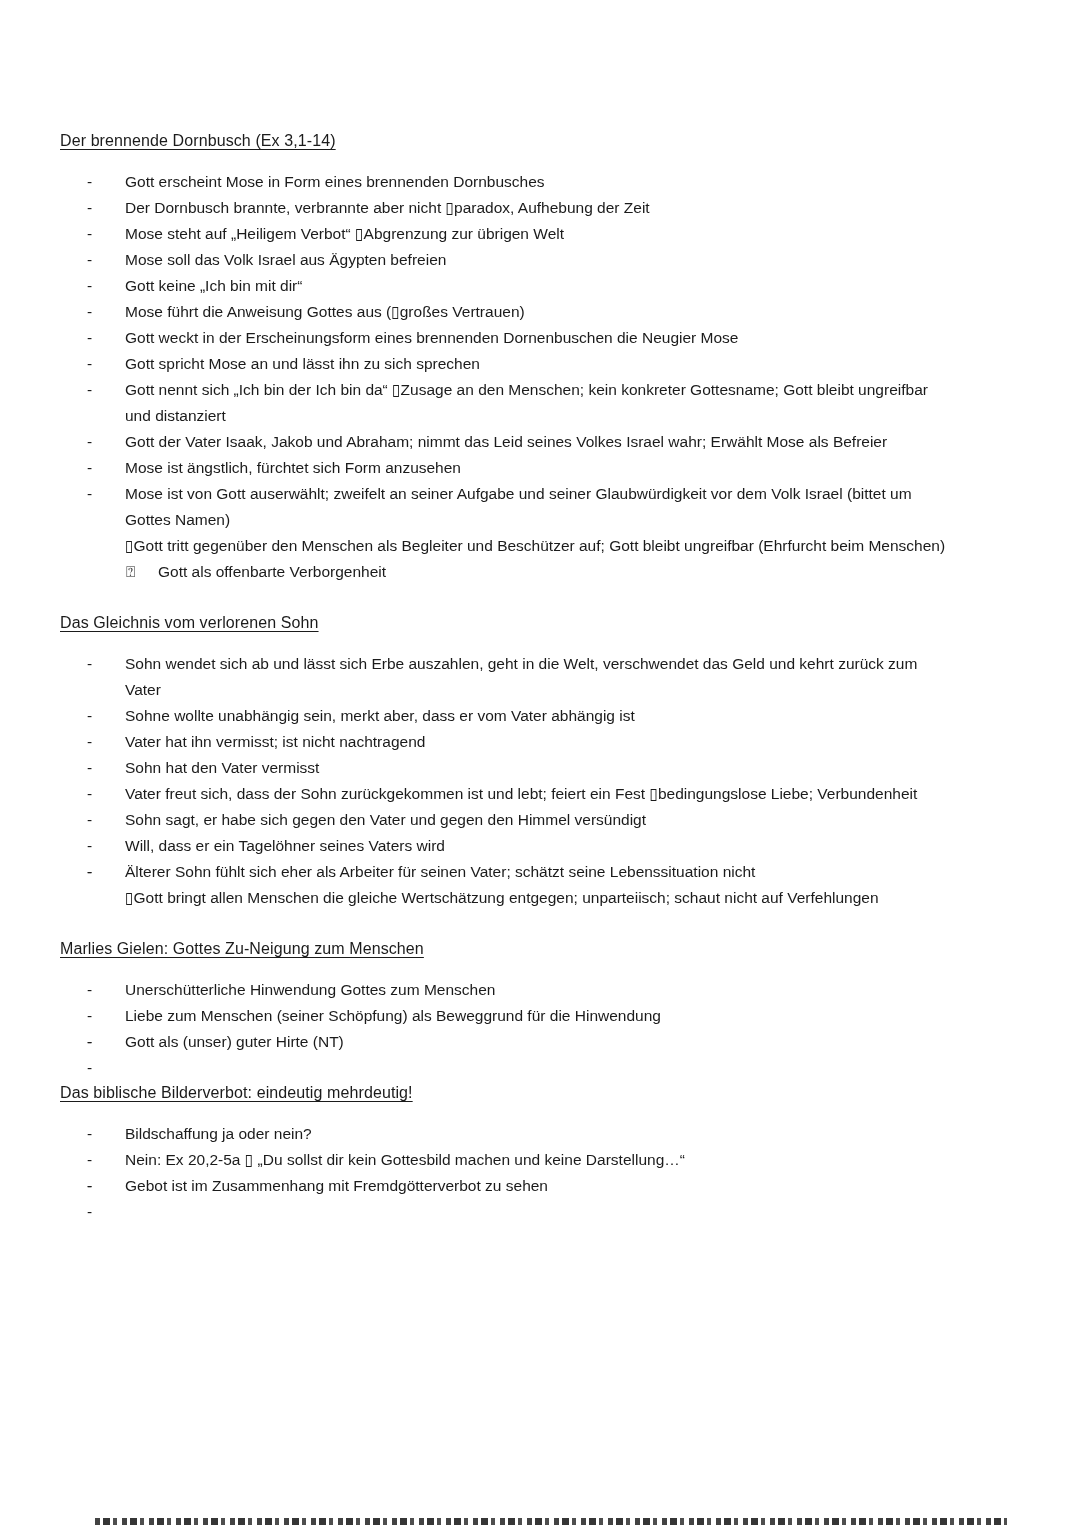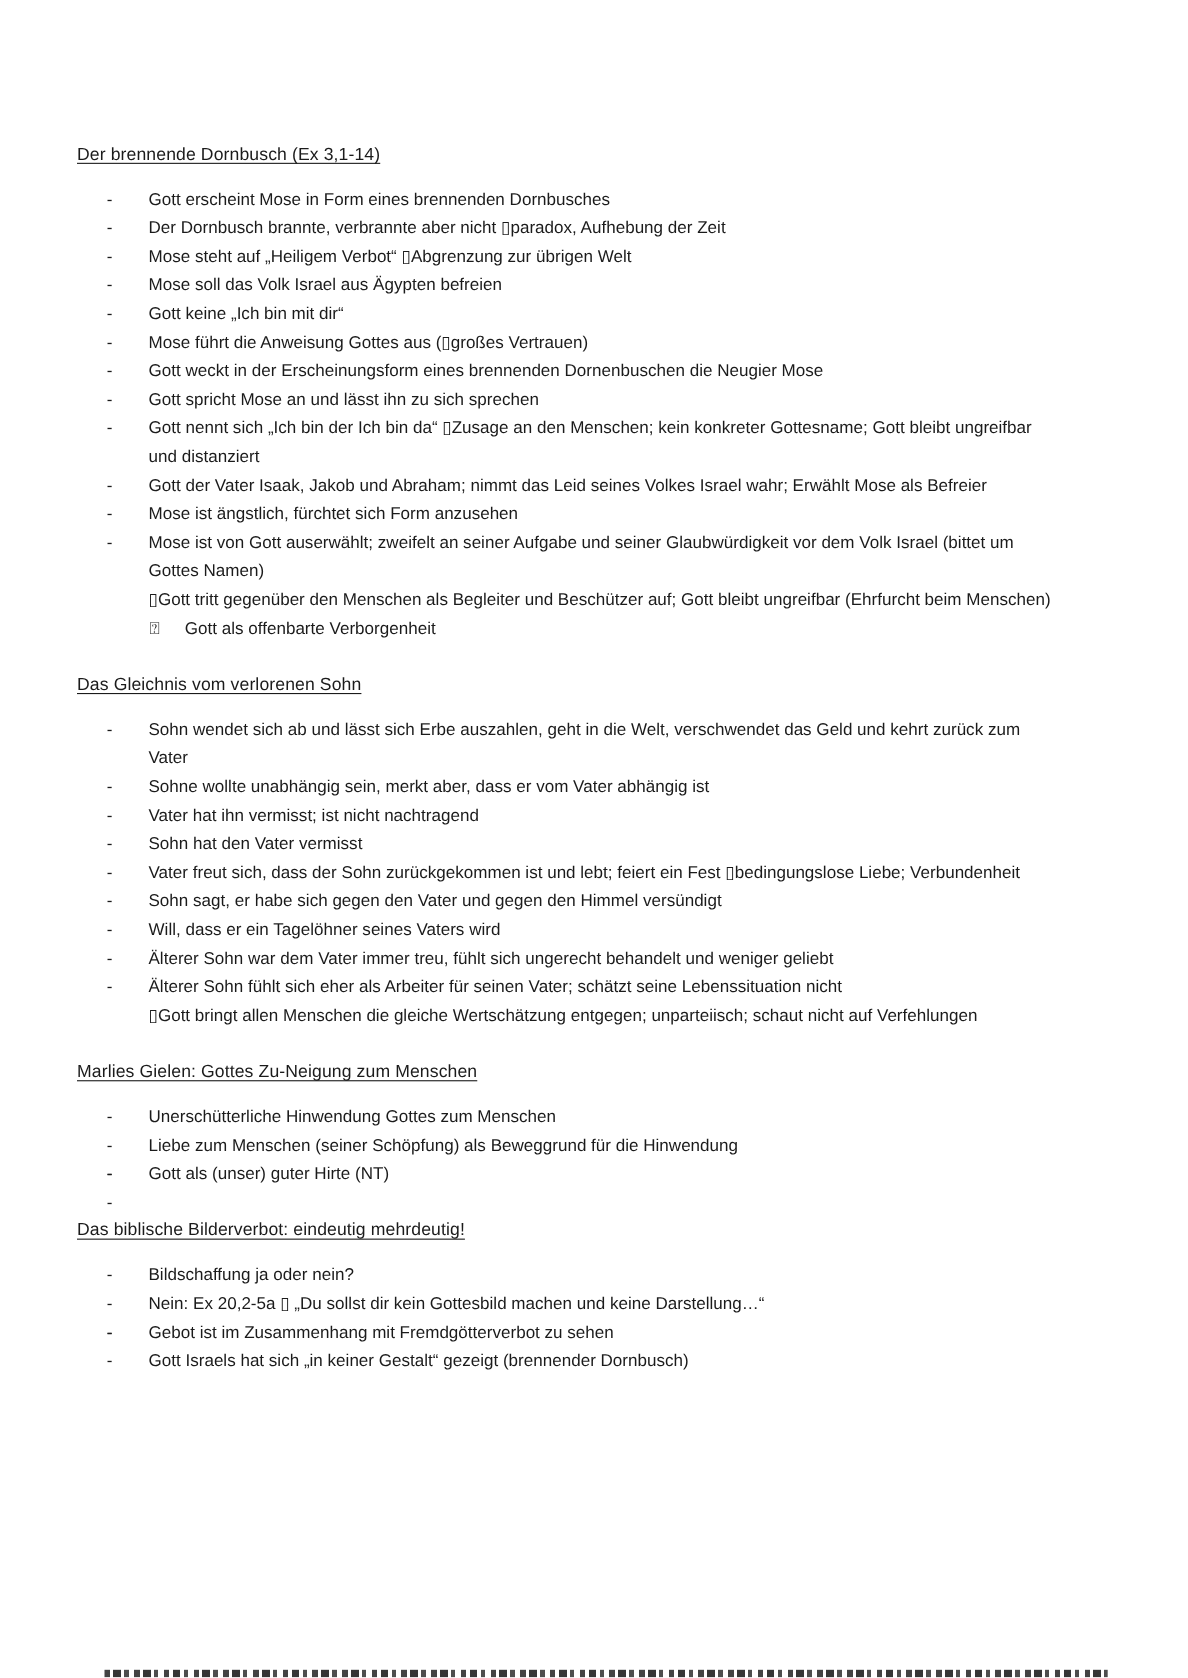--- a/index.html
+++ b/index.html
@@ -13,21 +13,21 @@
   }
   .page {
     position: relative;
     width: 1080px;
     height: 1525px;
     background: #ffffff;
     overflow: hidden;
   }
   .content {
     position: absolute;
-    top: 0; left: 14px;
+    top: 0; left: 4px;
     width: 1020px;
     padding: 128px 72px 0 56px;
   }
   .section { margin-bottom: 25px; }
   .heading {
     font-size: 16px;
     font-weight: 400;
     line-height: 26px;
     text-decoration: underline;
     text-underline-offset: 3px;
@@ -178,21 +178,20 @@
     <span class="text">Sohn sagt, er habe sich gegen den Vater und gegen den Himmel versündigt</span>
   </li>
 
   <li class="item">
     <span class="marker">-</span>
     <span class="text">Will, dass er ein Tagelöhner seines Vaters wird</span>
   </li>
 
   <li class="item">
     <span class="marker">-</span>
-    <span class="text">Älterer Sohn war dem Vater immer treu, fühlt sich ungerecht behandelt und weniger geliebt</span>
   </li>
 
   <li class="item">
     <span class="marker">-</span>
     <span class="text">Älterer Sohn fühlt sich eher als Arbeiter für seinen Vater; schätzt seine Lebenssituation nicht</span>
   </li>
 
   <li class="item">
     
     <span class="text">▯Gott bringt allen Menschen die gleiche Wertschätzung entgegen; unparteiisch; schaut nicht auf Verfehlungen</span>
@@ -245,19 +244,18 @@
     <span class="marker">-</span>
   </li>
 
   <li class="item">
     <span class="marker">-</span>
     <span class="text">Gebot ist im Zusammenhang mit Fremdgötterverbot zu sehen</span>
   </li>
 
   <li class="item">
     <span class="marker">-</span>
-    <span class="text">Gott Israels hat sich „in keiner Gestalt“ gezeigt (brennender Dornbusch)</span>
   </li>
 </ul>
   </section>
 </main>
   <div class="page-bottom-artifact"></div>
 </div>
 
 </body></html>

